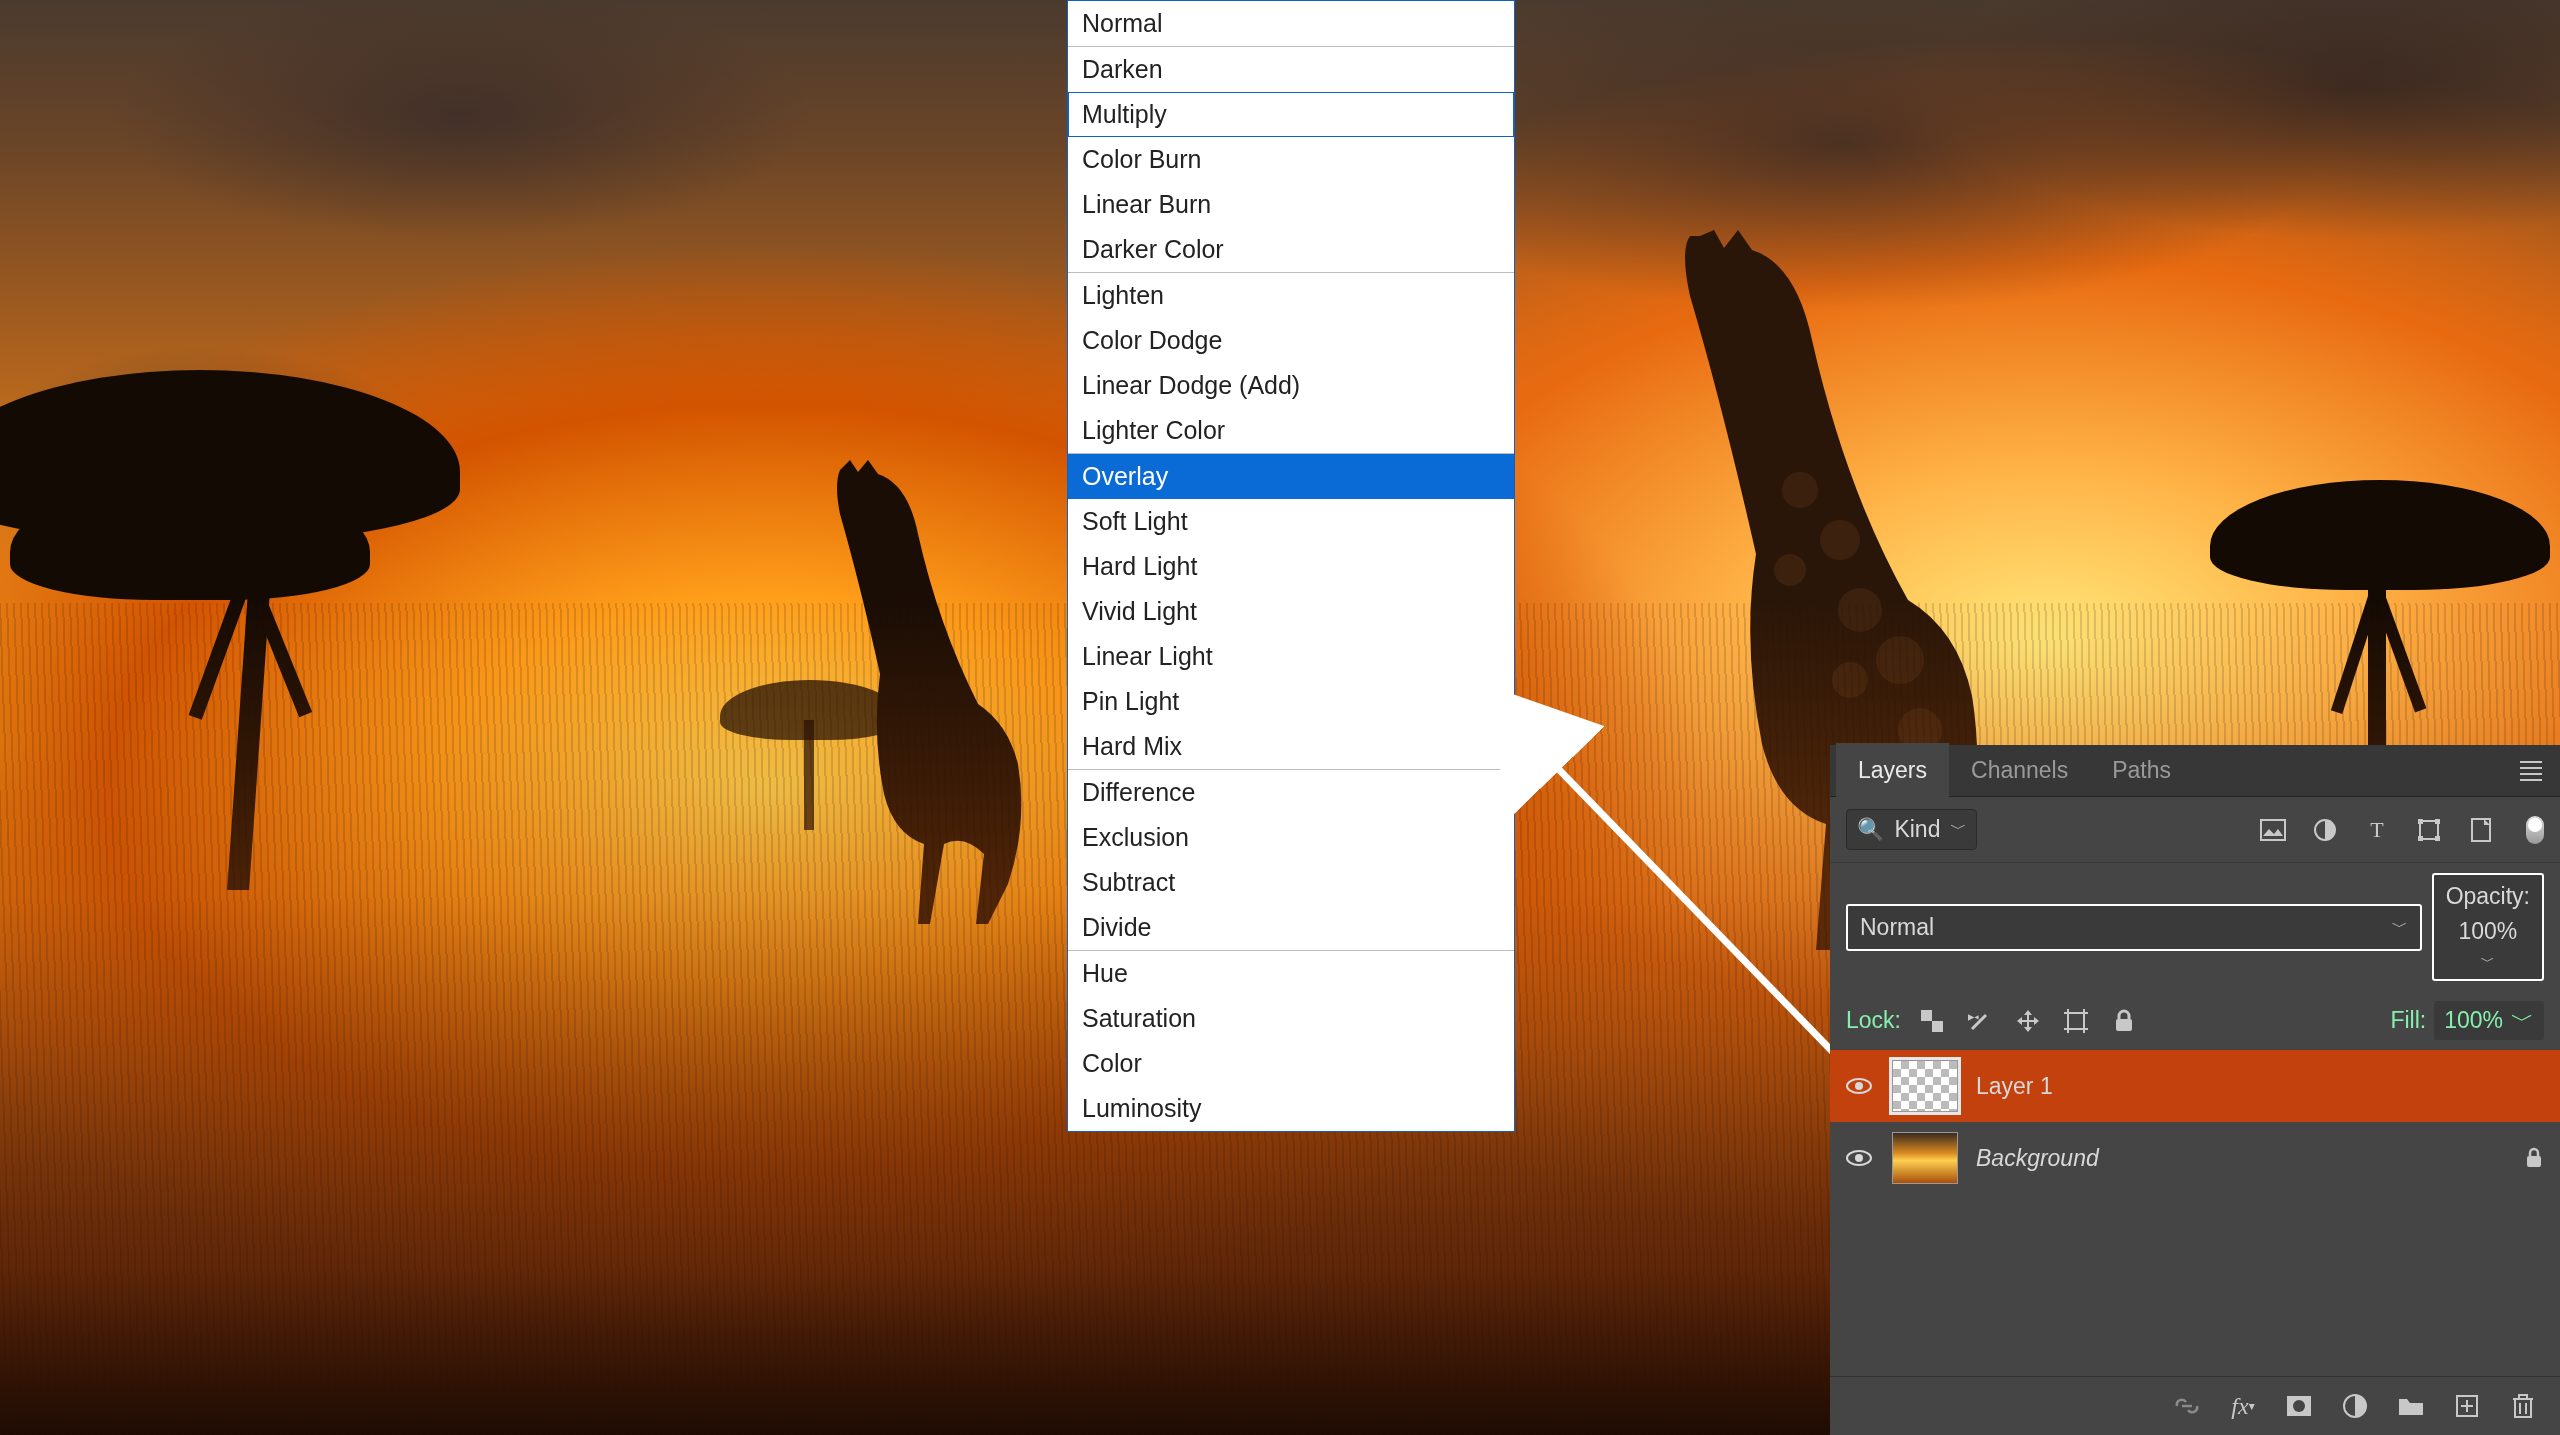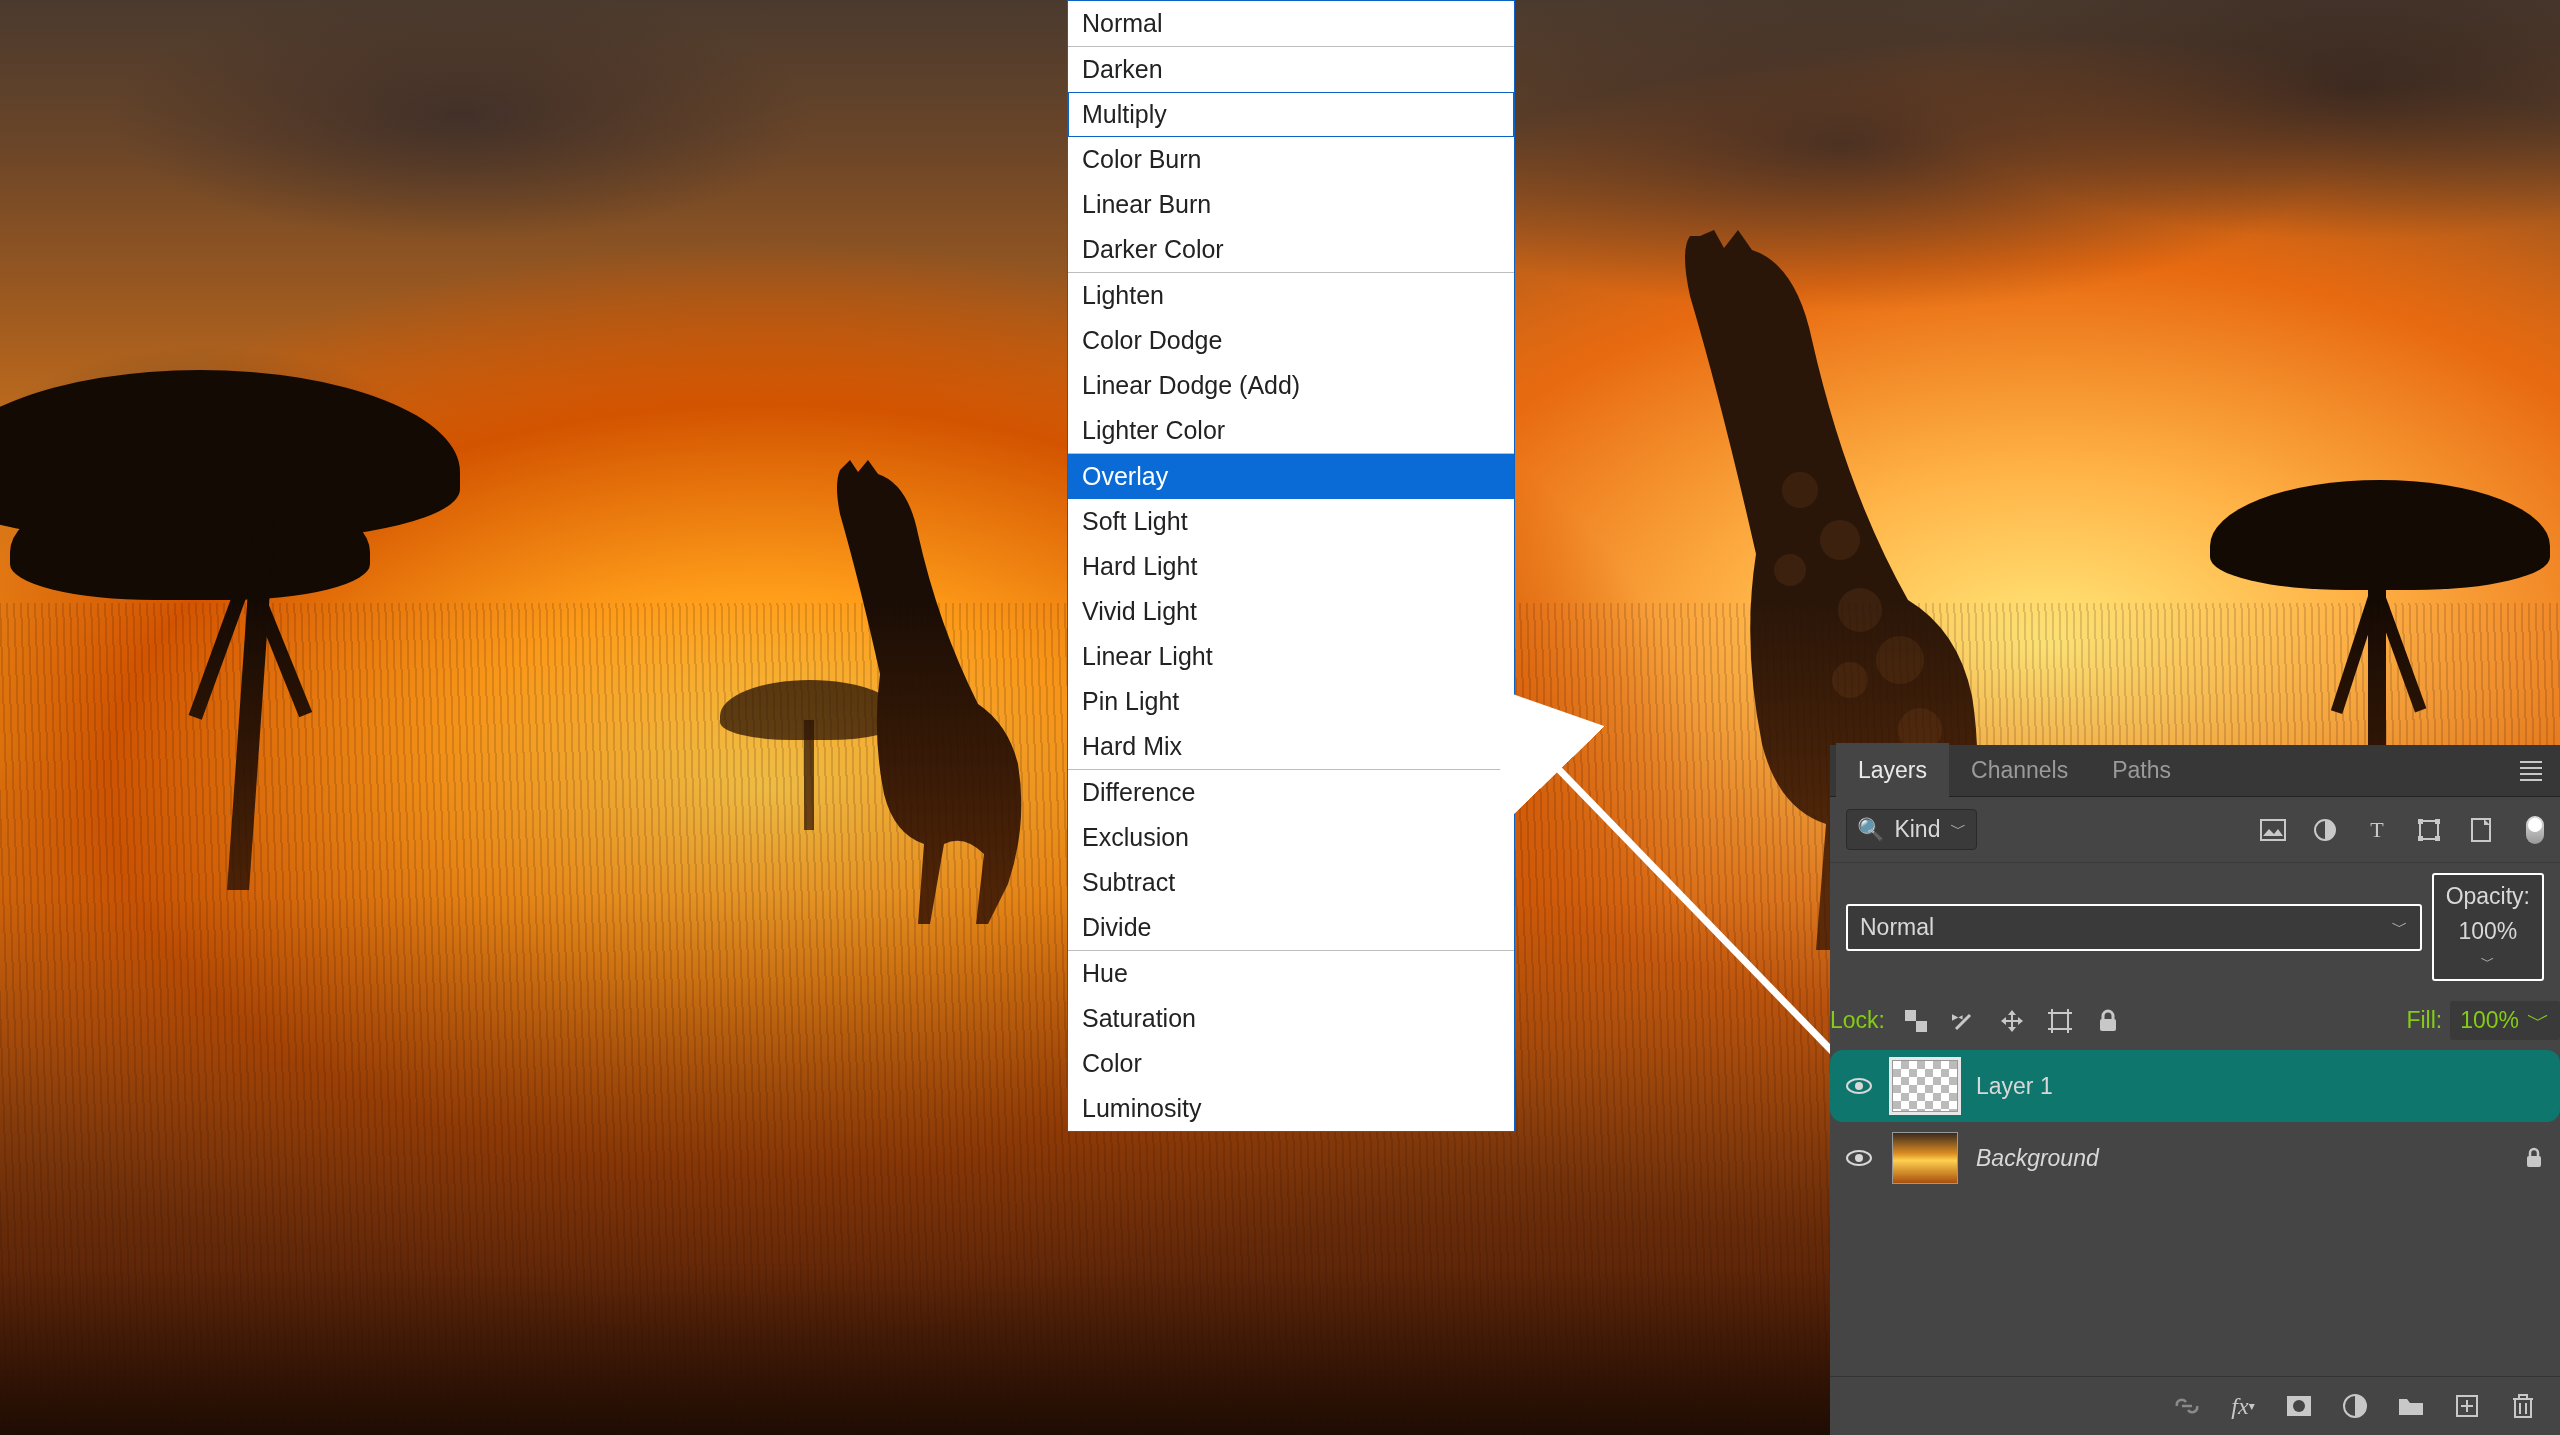--- a/index.html
+++ b/index.html
@@ -157,36 +157,36 @@
   display: flex; align-items: center; gap: 8px;
   background: #3a3a3a;
   padding: 8px 12px;
   border-radius: 3px;
   flex-direction: column;
 }
 .opacity-box .chev { font-size:14px; color:#bbb; }
 
 .lock-row {
   display: flex; align-items: center; gap: 16px;
-  padding: 10px 0;
-  color: #84cc16;
+  padding: 10px 16px;
+  color: #86efac;
 }
 .lock-icons { display:flex; gap:18px; align-items:center; }
 .lock-row .fill-box {
   margin-left: auto;
   display: flex; align-items: center; gap: 8px;
 }
 .fill-val { background:#3a3a3a; padding:4px 10px; border-radius:3px; display:flex; gap:8px; align-items:center;}
 
 .layer-list { flex:1; overflow:auto; }
 .layer-row {
   display: flex; align-items: center; gap: 18px;
   padding: 10px 16px;
 }
-.layer-row.selected { background: #0f766e; border-radius: 13px; }
+.layer-row.selected { background: #c2410c; }
 .eye { width:28px; text-align:center; }
 .thumb {
   width: 66px; height: 52px;
   border: 1px solid #999;
   position: relative;
   flex-shrink: 0;
 }
 .thumb.trans {
   background:
     conic-gradient(#bbb 25%, #fff 0 50%, #bbb 0 75%, #fff 0) 0 0/16px 16px;

